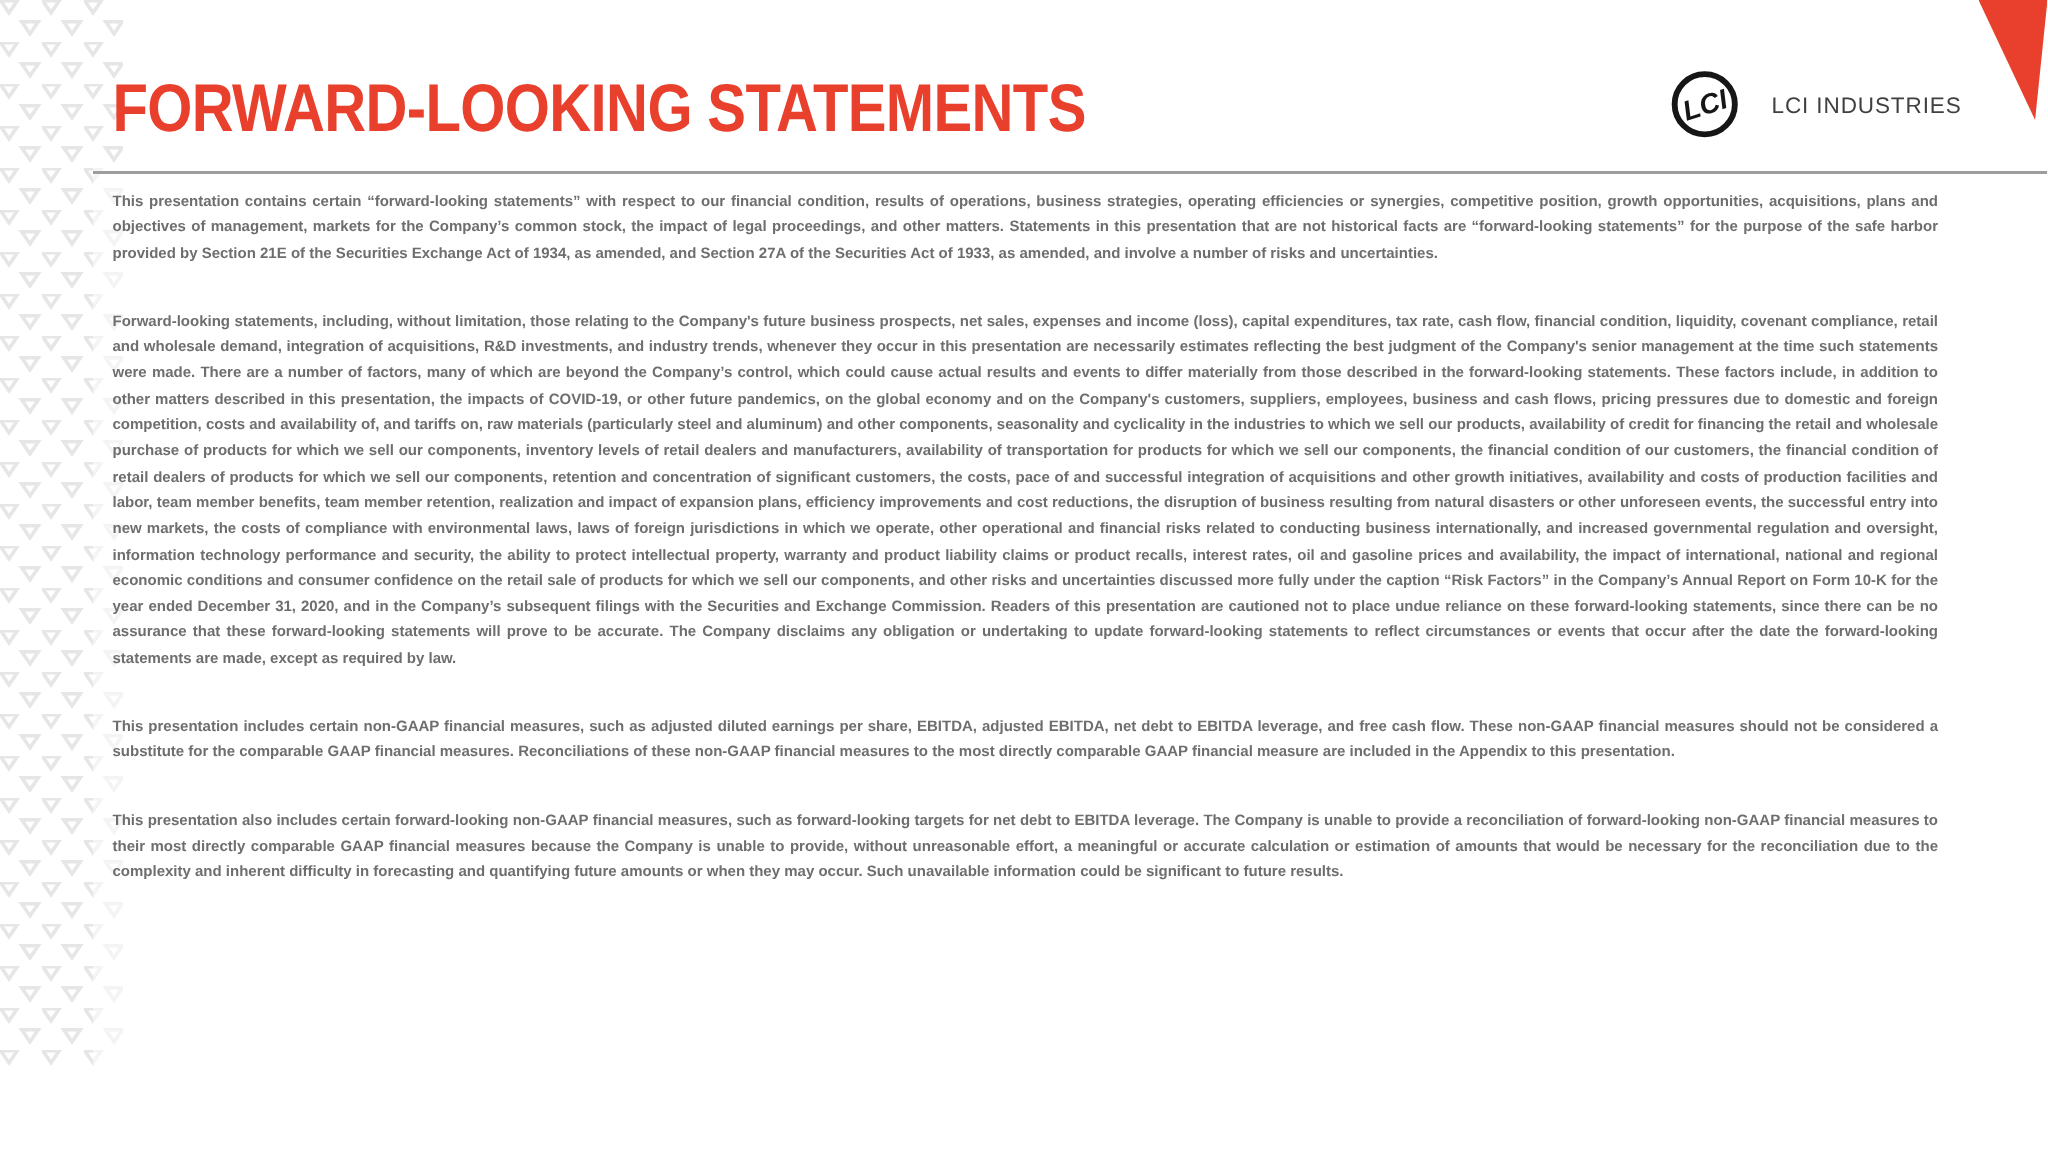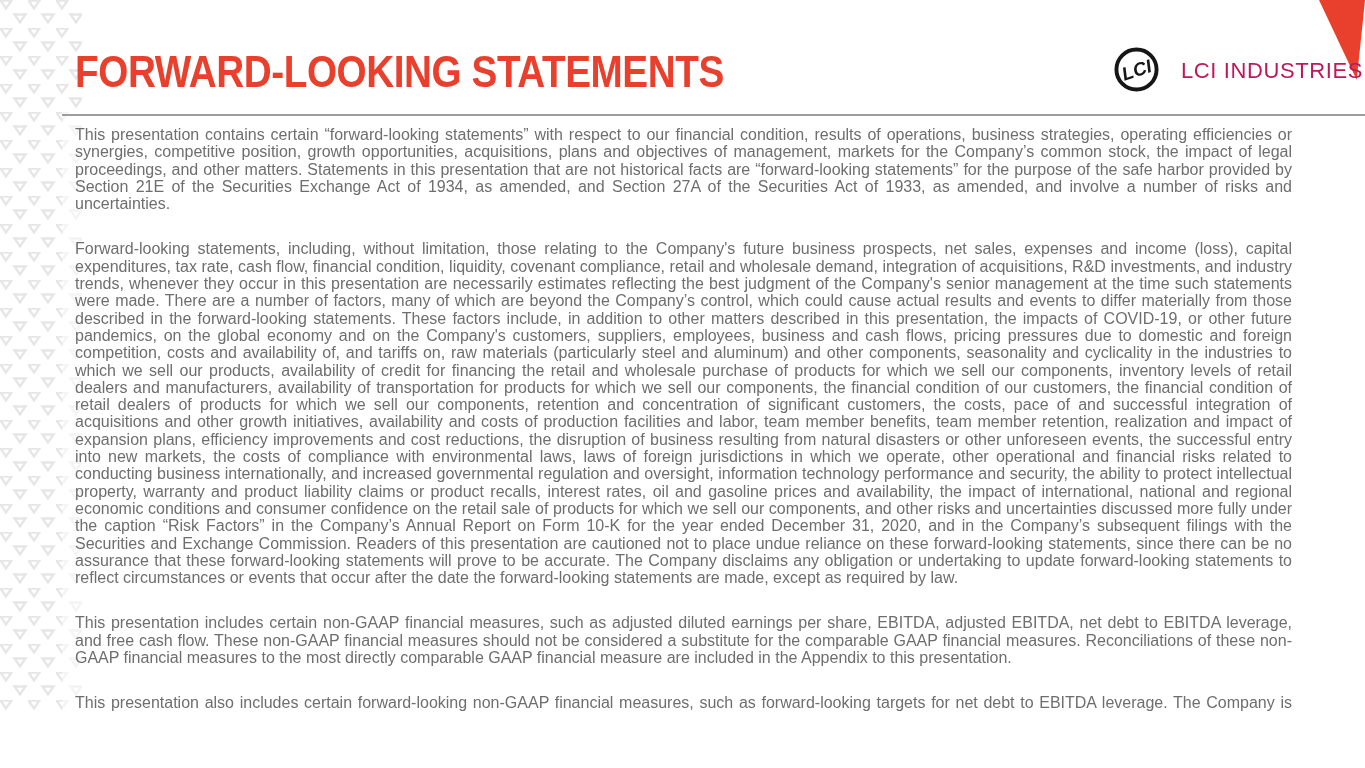--- a/index.html
+++ b/index.html
@@ -39,43 +39,44 @@
     transform: scaleX(0.86);
     transform-origin: left center;
   }
   
   .brand-logo {
     position: absolute; left: 1113px; top: 46px;
     width: 47px; height: 47px;
   }
   .brand-name {
     position: absolute; left: 1181px; top: 60px;
-    font-size: 22px; line-height: 21px;
-    color: #be185d;
+    font-size: 15px; line-height: 21px;
+    color: #404040;
     letter-spacing: 0.6px;
     white-space: nowrap;
   }
   
   .rule {
     position: absolute; left: 62px; right: 0;
     height: 2px; background: #9d9d9d;
   }
   .rule-top { top: 114px; }
   .rule-bottom { top: 741px; }
   
   .content {
     position: absolute; left: 75px; top: 126px;
     width: 1217px;
   }
   .content p {
     margin: 0 0 28px 0;
-    font-size: 16px;
+    font-size: 10px;
     line-height: 17.3px;
     color: #6e6e6e;
     text-align: justify;
+    font-weight: bold;
   }
   
   .page-num {
     position: absolute; left: 0; right: 0; top: 746px;
     text-align: center;
     font-size: 14px; font-weight: bold;
     color: #3c3c3c;
   }
 </style>
 </head>

